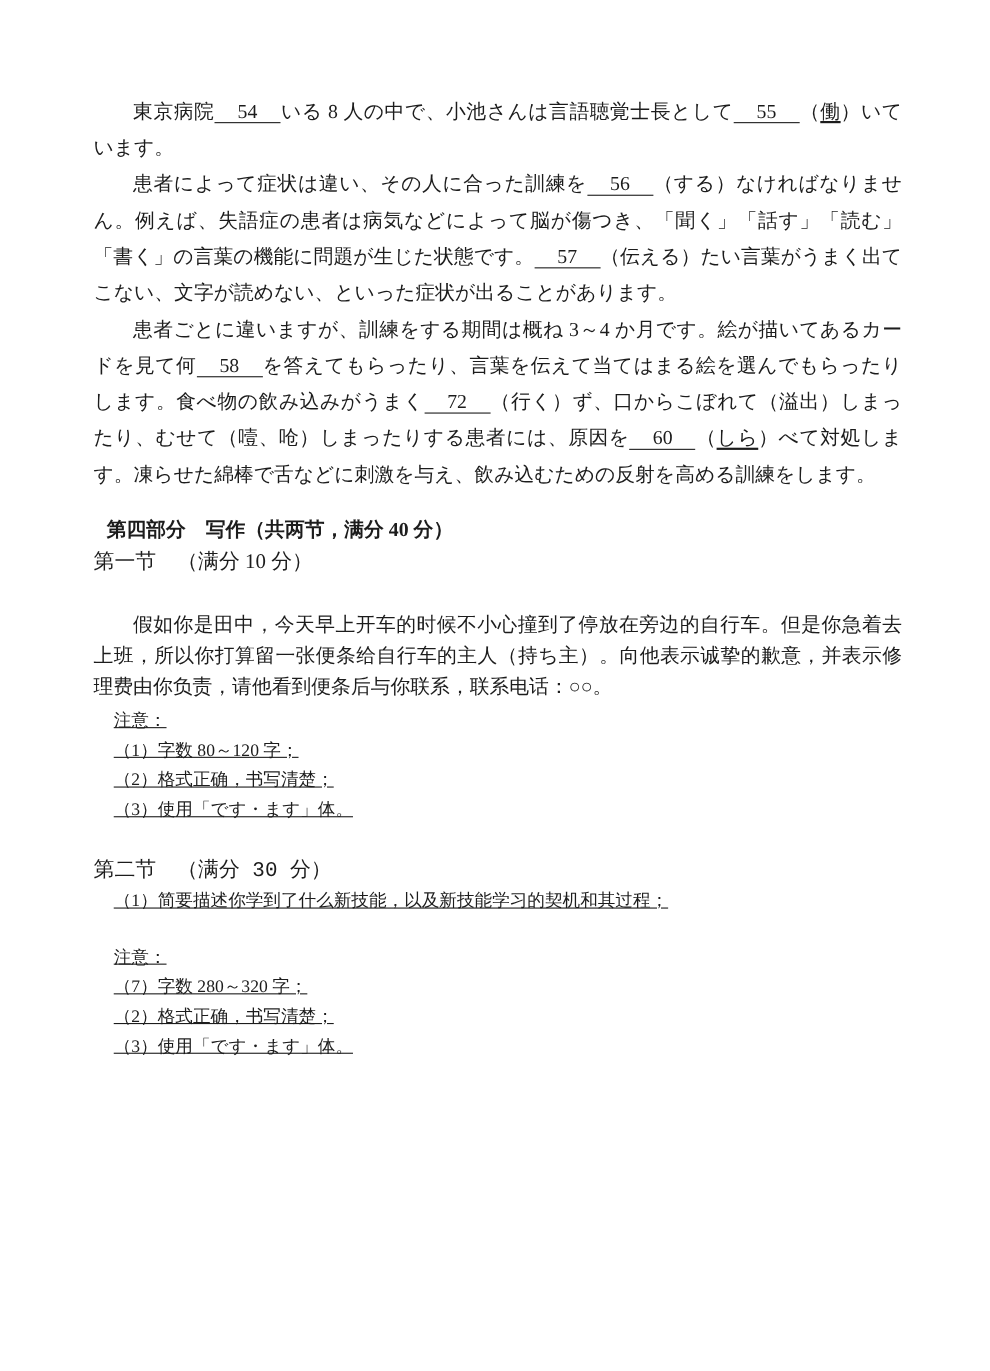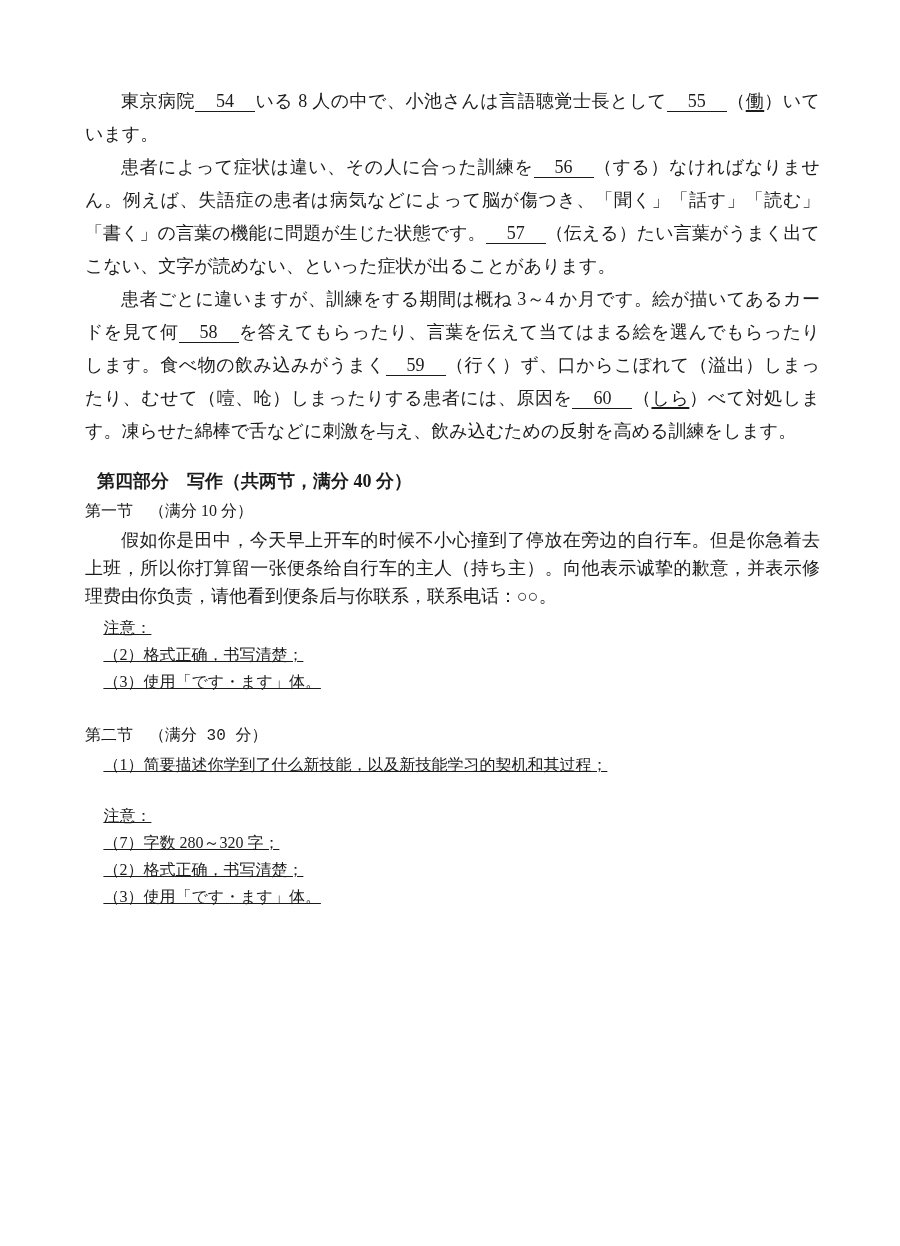--- a/index.html
+++ b/index.html
@@ -24,29 +24,29 @@
     text-align: justify;
     text-indent: 2em;
   }
   
   .cn-para {
     margin: 0;
     font-size: 18px;
     line-height: 28px;
     text-align: justify;
   }
-  .indent { text-indent: 2em; }
+  .indent { text-indent: 2em; margin-top: 28px; }
   .part-header {
     margin: 18px 0 0 12px;
     font-size: 18px;
     font-weight: bold;
     line-height: 30px;
   }
   .sub-title {
-    font-size: 16px;
+    font-size: 19px;
     line-height: 30px;
   }
   .note-label, .note-line {
     font-size: 16px;
     line-height: 27px;
     padding-left: 1.15em;
     text-decoration: underline;
   }
   .gap-sec   { margin-top: 26px; font-family: Liberation Mono, monospace; }
   .gap-small { margin-top: 4px; }
@@ -79,29 +79,30 @@
   }
 </style>
 </head>
 <body>
 
 <div class="page">
 
   <section>
     <p class="jp-para"><span>東京病院</span><span class="blank">54</span><span>いる 8 人の中で、小池さんは言語聴覚士長として</span><span class="blank">55</span><span>（</span><span class="u">働</span><span>）いています。</span></p>
     <p class="jp-para"><span>患者によって症状は違い、その人に合った訓練を</span><span class="blank">56</span><span>（する）なければなりません。例えば、失語症の患者は病気などによって脳が傷つき、「聞く」「話す」「読む」「書く」の言葉の機能に問題が生じた状態です。</span><span class="blank">57</span><span>（伝える）たい言葉がうまく出てこない、文字が読めない、といった症状が出ることがあります。</span></p>
-    <p class="jp-para"><span>患者ごとに違いますが、訓練をする期間は概ね 3～4 か月です。絵が描いてあるカードを見て何</span><span class="blank">58</span><span>を答えてもらったり、言葉を伝えて当てはまる絵を選んでもらったりします。食べ物の飲み込みがうまく</span><span class="blank">59</span><span>（行く）ず、口からこぼれて（溢出）しまったり、むせて（噎、呛）しまったりする患者には、原因を</span><span class="blank">60</span><span>（</span><span class="u">しら</span><span>）べて対処します。凍らせた綿棒で舌などに刺激を与え、飲み込むための反射を高める訓練をします。</span></p>
+    <p class="jp-para"><span>患者ごとに違いますが、訓練をする期間は概ね 3～4 か月です。絵が描いてあるカードを見て何</span><span class="blank">58</span><span>を答えてもらったり、言葉を伝えて当てはまる絵を選んでもらったりします。食べ物の飲み込みがうまく</span><span class="blank">72</span><span>（行く）ず、口からこぼれて（溢出）しまったり、むせて（噎、呛）しまったりする患者には、原因を</span><span class="blank">60</span><span>（</span><span class="u">しら</span><span>）べて対処します。凍らせた綿棒で舌などに刺激を与え、飲み込むための反射を高める訓練をします。</span></p>
   </section>
 
   <h2 class="part-header">第四部分　写作（共两节，满分 40 分）</h2>
 
   <section>
     <div class="sub-title">第一节　（满分 10 分）</div>
     <p class="cn-para indent">假如你是田中，今天早上开车的时候不小心撞到了停放在旁边的自行车。但是你急着去上班，所以你打算留一张便条给自行车的主人（持ち主）。向他表示诚挚的歉意，并表示修理费由你负责，请他看到便条后与你联系，联系电话：○○。</p>
     <div class="note-label gap-small">注意：</div>
+    <div class="note-line">（1）字数 80～120 字；</div>
     <div class="note-line">（2）格式正确，书写清楚；</div>
     <div class="note-line">（3）使用「です・ます」体。</div>
   </section>
 
   <section>
     <div class="sub-title gap-sec">第二节　（满分 30 分）</div>
     <div class="note-line">（1）简要描述你学到了什么新技能，以及新技能学习的契机和其过程；</div>
     <div class="note-label gap-notes">注意：</div>
     <div class="note-line">（7）字数 280～320 字；</div>
     <div class="note-line">（2）格式正确，书写清楚；</div>

